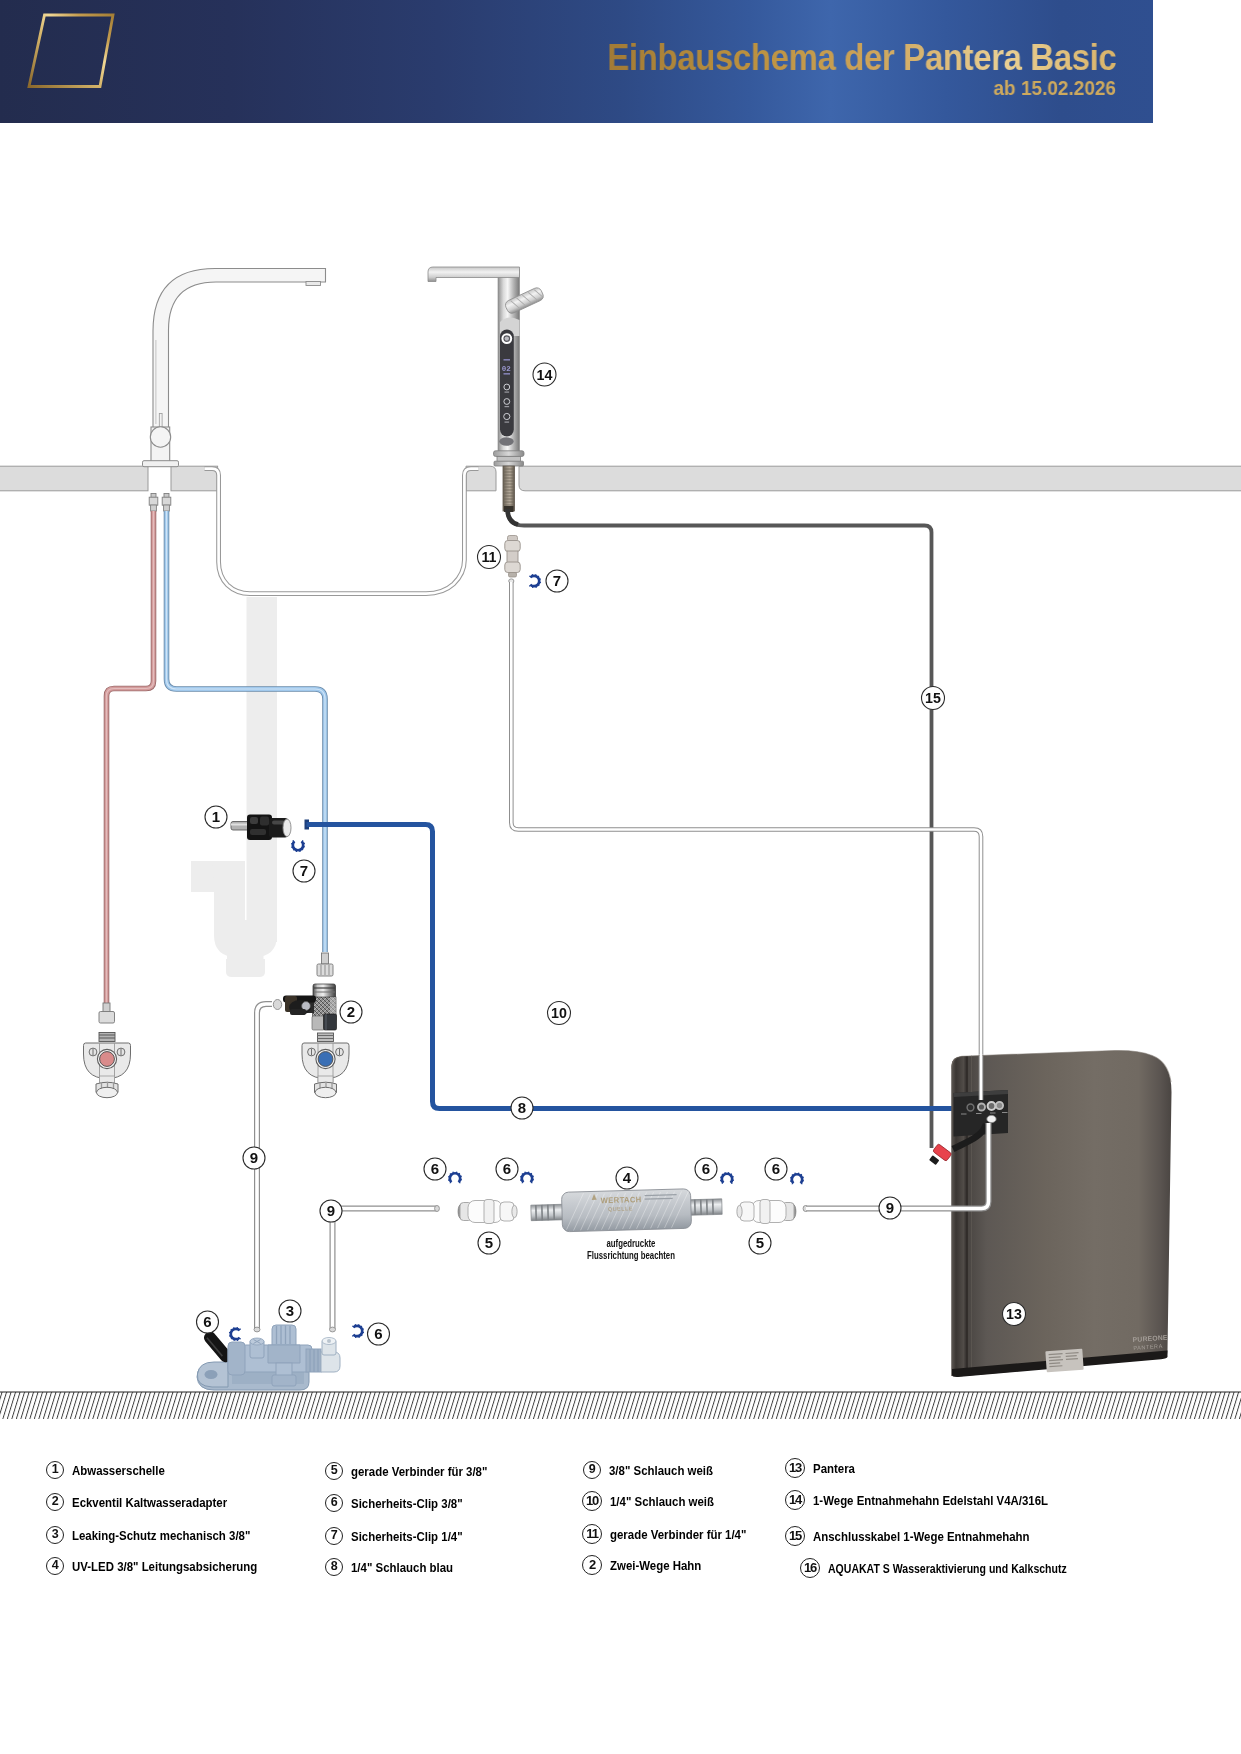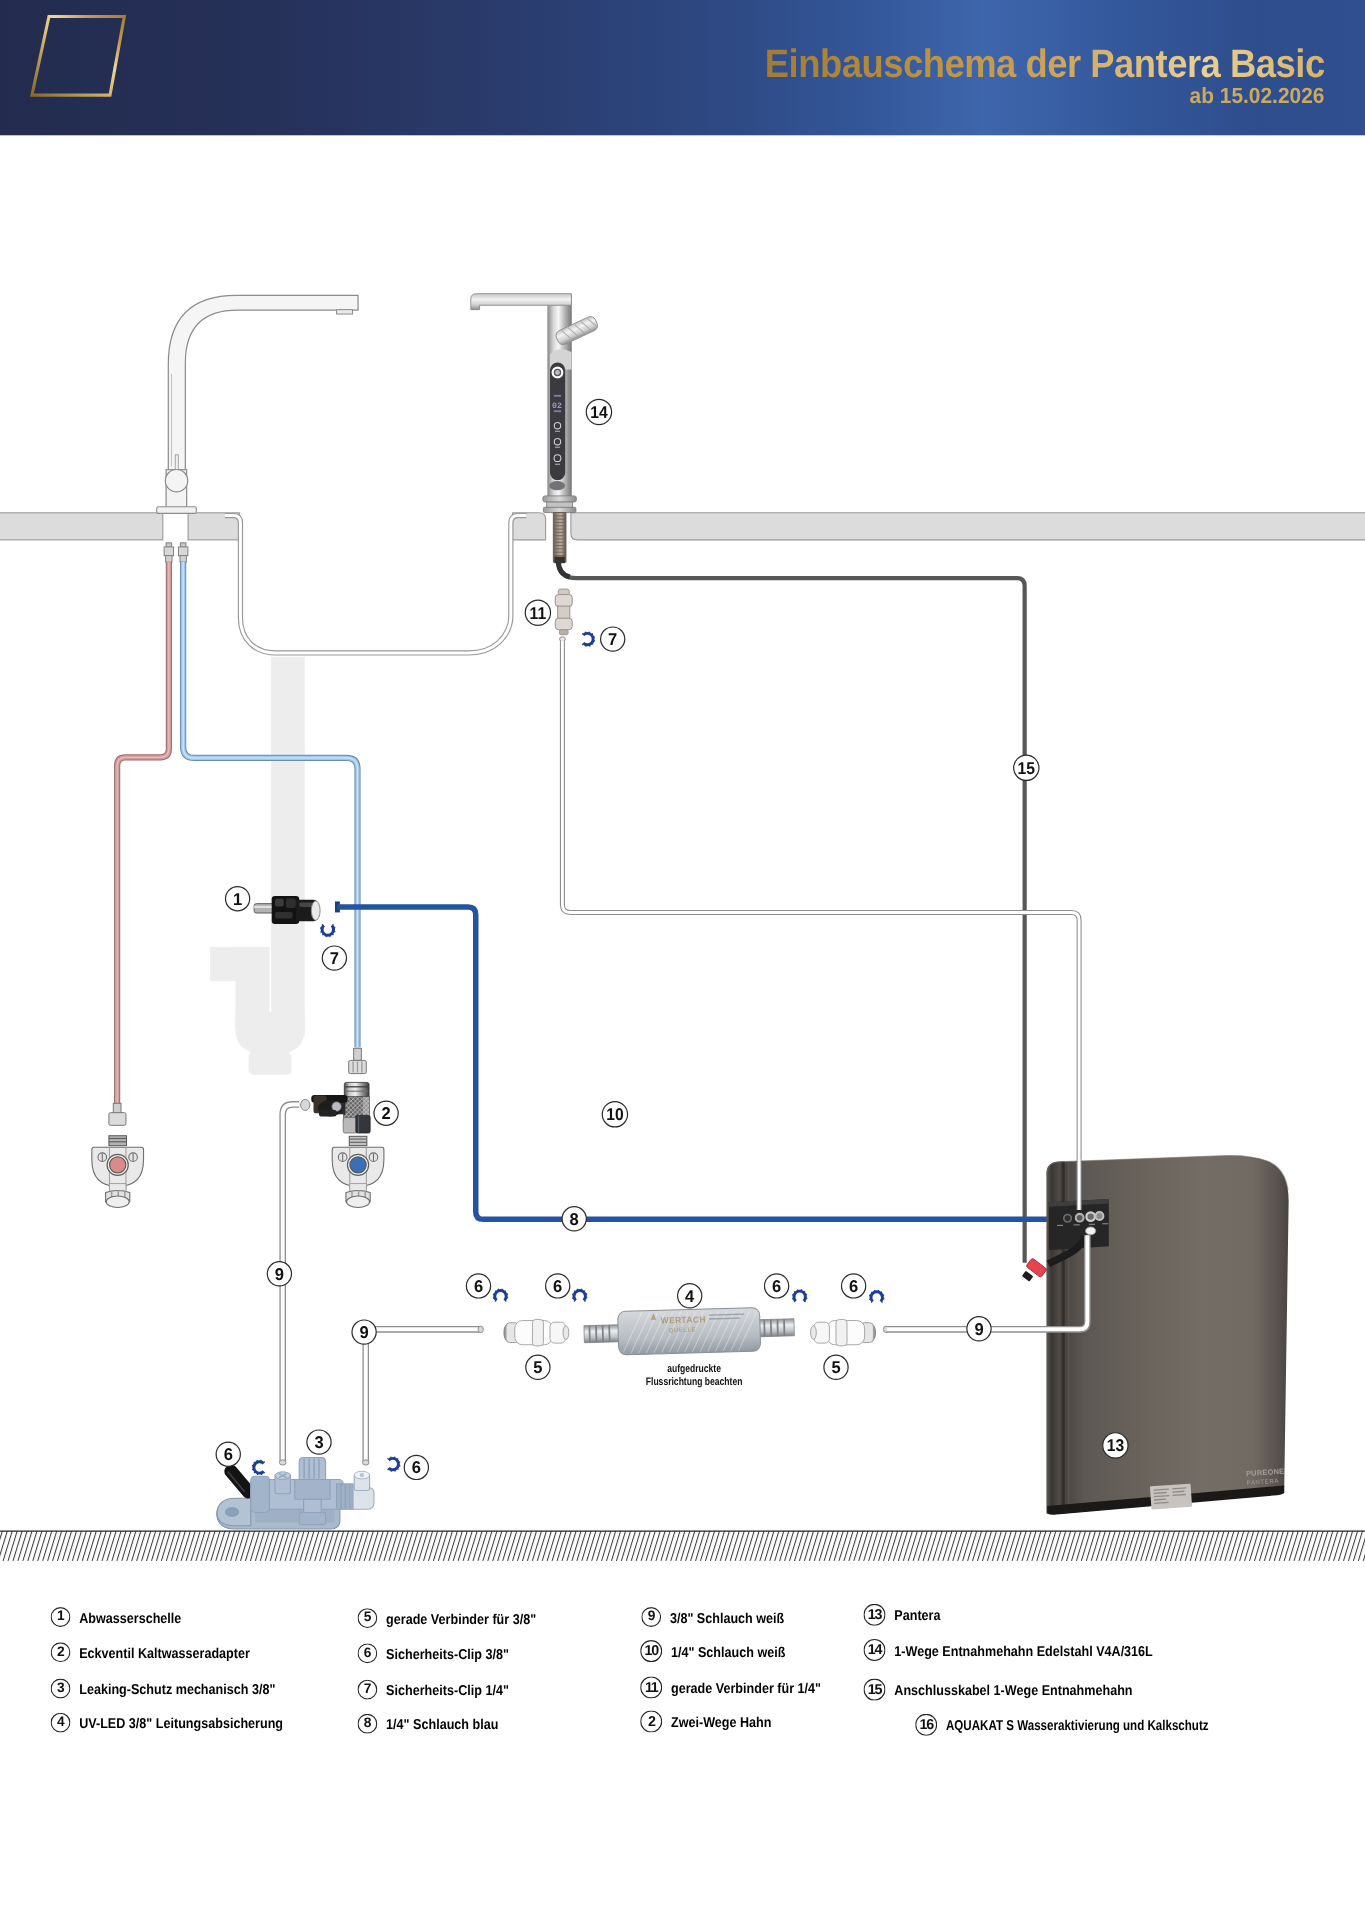--- a/index.html
+++ b/index.html
@@ -1,17 +1,17 @@
 <!DOCTYPE html>
 <html><head>
 <meta charset="utf-8">
 <style>
 html,body{margin:0;padding:0;}
 body{width:1241px;height:1754px;position:relative;background:#fff;font-family:"Liberation Sans",sans-serif;overflow:hidden;}
-#header{position:absolute;left:0;top:0;width:1241px;height:123px;
+#header{position:absolute;left:0;top:0;width:1153px;height:123px;
 background:linear-gradient(90deg,#232c4e 0%,#26315a 20%,#2a3c6e 38%,#2e4a85 54%,#35599c 65%,#3e66ac 72%,#34589c 82%,#2e4d8c 92%,#2f4f90 100%);}
 #title{position:absolute;right:37px;top:37px;font-size:36px;font-weight:700;letter-spacing:-.5px;
 background:linear-gradient(90deg,#a27b36 0%,#bb913f 28%,#cda45a 52%,#ead094 78%,#d8b369 100%);
 -webkit-background-clip:text;background-clip:text;color:transparent;transform:scaleX(.92);transform-origin:100% 50%;white-space:nowrap;}
 #subtitle{position:absolute;right:37px;top:77px;font-size:20px;font-weight:700;color:#cda95e;transform:scaleX(.95);transform-origin:100% 50%;}
 .leg{position:absolute;display:flex;align-items:center;height:18px;}
 .lc{display:inline-block;width:18px;height:18px;border:1.2px solid #222;border-radius:50%;box-sizing:border-box;
 font-size:12.5px;font-weight:700;color:#111;text-align:center;line-height:15.5px;flex:none;letter-spacing:-.5px;}
 .lc2{width:20px;height:20px;line-height:17.5px;font-size:13px;letter-spacing:-1.2px;}
 .lt{font-size:13px;font-weight:700;color:#000;white-space:nowrap;transform:scaleX(.88);transform-origin:0 50%;letter-spacing:0px;}
@@ -674,16 +674,16 @@
 <div class="leg" style="left:785px;top:1491px">
     <span class="lc lc2">14</span>
     <span class="lt" style="margin-left:8px">1-Wege Entnahmehahn Edelstahl V4A/316L</span>
   </div>
 
 <div class="leg" style="left:785px;top:1527px">
     <span class="lc lc2">15</span>
     <span class="lt" style="margin-left:8px">Anschlusskabel 1-Wege Entnahmehahn</span>
   </div>
 
-<div class="leg" style="left:832px;top:1559px">
+<div class="leg" style="left:800px;top:1559px">
     <span class="lc lc2">16</span>
     <span class="lt" style="margin-left:8px;transform:scaleX(.81)">AQUAKAT S Wasseraktivierung und Kalkschutz</span>
   </div>
 
 </body></html>

